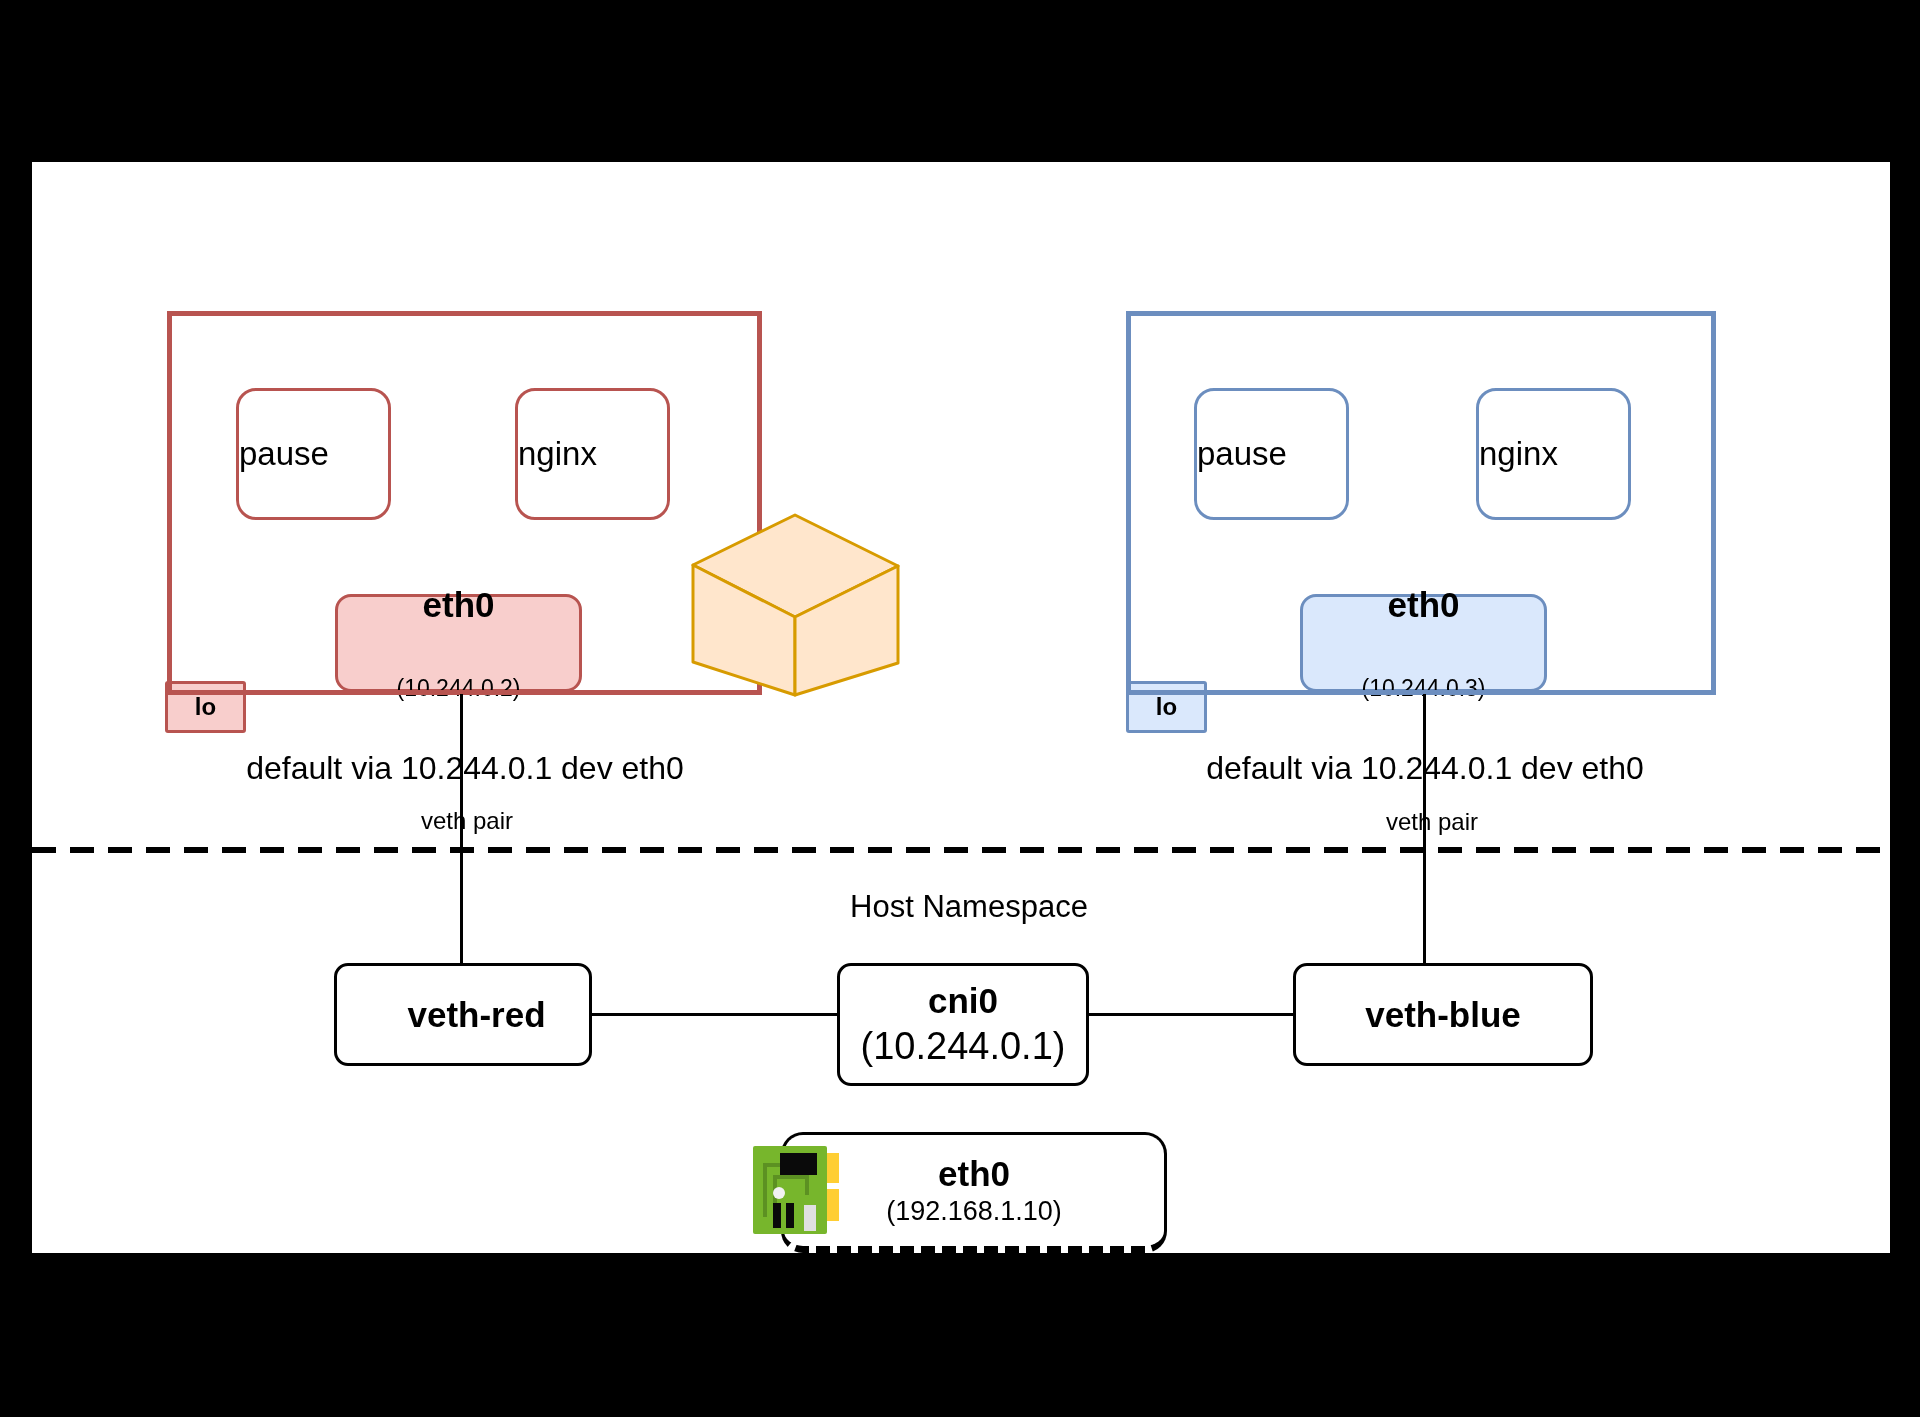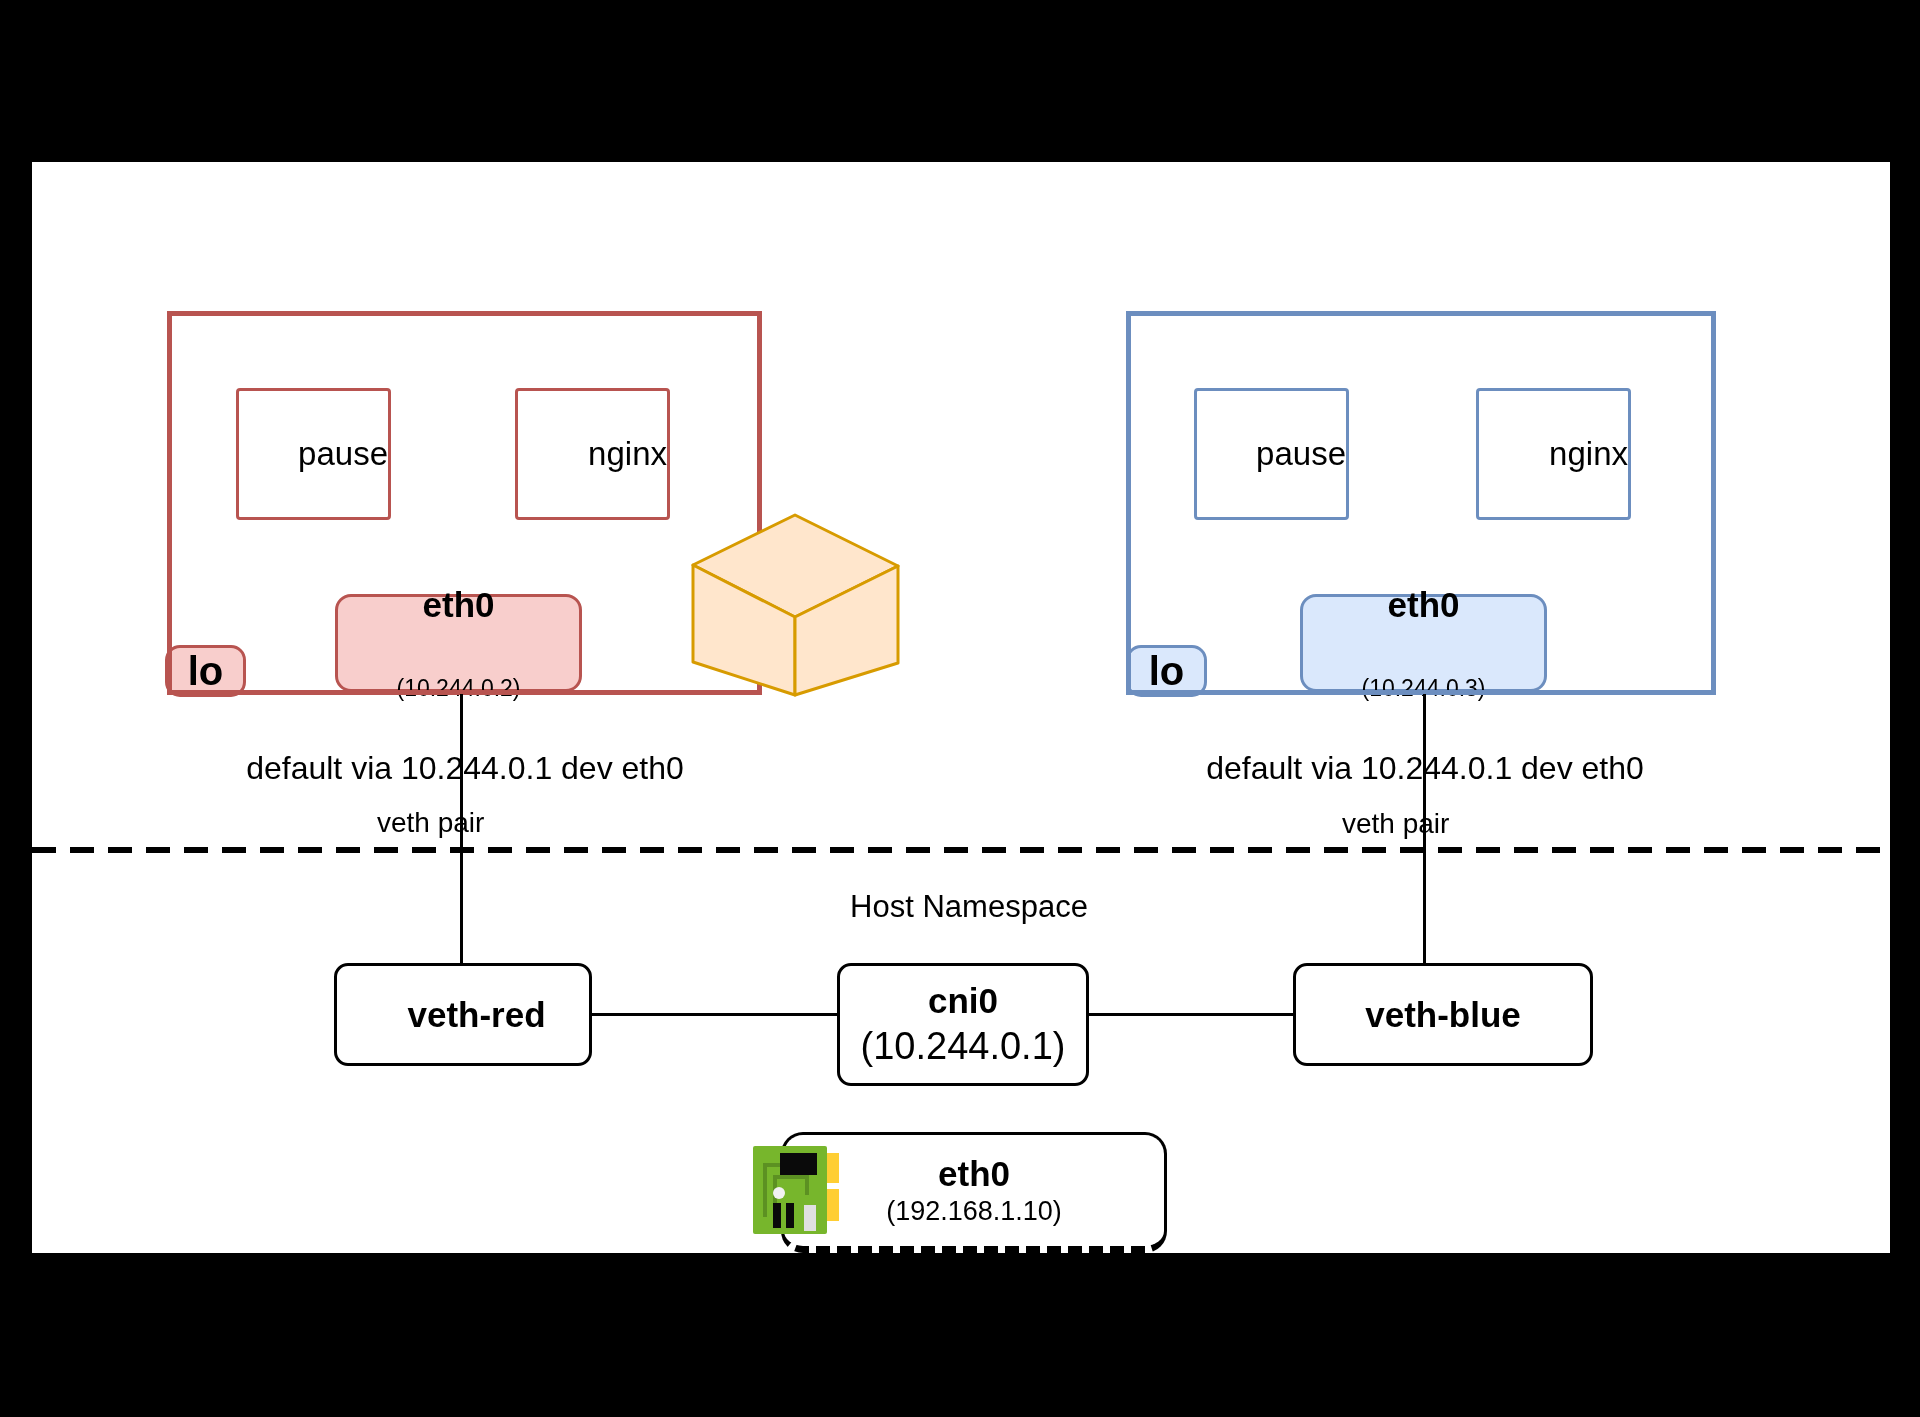--- a/index.html
+++ b/index.html
@@ -6,51 +6,51 @@
   #page{position:relative;width:1920px;height:1417px;background:var(--background,#000);
         font-family:"Liberation Sans","DejaVu Sans",sans-serif;color:#000;overflow:hidden;}
   .abs{position:absolute;box-sizing:border-box;}
   #canvas{left:32px;top:162px;width:1858px;height:1091px;background:var(--canvas,#fff);}
 
   
   .pod{border:5px solid;background:transparent;}
   #pod-red{left:167px;top:311px;width:595px;height:384px;border-color:var(--red-border,#B85450);}
   #pod-blue{left:1126px;top:311px;width:590px;height:384px;border-color:var(--blue-border,#6C8EBF);}
 
-  .cbox{border:3px solid;border-radius:4px;background:var(--canvas,#fff);
-        display:flex;align-items:center;justify-content:flex-end;font-size:33px;}
+  .cbox{border:3px solid;border-radius:20px;background:var(--canvas,#fff);
+        display:flex;align-items:center;justify-content:flex-start;font-size:33px;}
   .cbox.red{border-color:var(--red-border,#B85450);}
   .cbox.blue{border-color:var(--blue-border,#6C8EBF);}
   #pause-red{left:236px;top:388px;width:155px;height:132px;}
   #nginx-red{left:515px;top:388px;width:155px;height:132px;}
   #pause-blue{left:1194px;top:388px;width:155px;height:132px;}
   #nginx-blue{left:1476px;top:388px;width:155px;height:132px;}
 
   .iface{border:3px solid;border-radius:16px;display:flex;flex-direction:column;
          align-items:center;justify-content:center;line-height:1.25;}
   .iface .nm{font-weight:bold;font-size:35px;}
   .iface .ip{font-size:23px;margin-top:47px;}
   .iface.red{background:var(--red-fill,#F8CECC);border-color:var(--red-border,#B85450);}
   .iface.blue{background:var(--blue-fill,#DAE8FC);border-color:var(--blue-border,#6C8EBF);}
   #eth0-red{left:335px;top:594px;width:247px;height:98px;}
   #eth0-blue{left:1300px;top:594px;width:247px;height:98px;}
-  .lo{border:3px solid;border-radius:15px;display:flex;align-items:center;justify-content:center;
-      font-weight:bold;font-size:40px;}
+  .lo{border:3px solid;border-radius:3px;display:flex;align-items:center;justify-content:center;
+      font-weight:bold;font-size:24px;margin-top:36px;}
   #lo-red{left:165px;top:645px;width:81px;height:52px;background:var(--red-fill,#F8CECC);border-color:var(--red-border,#B85450);}
   #lo-blue{left:1126px;top:645px;width:81px;height:52px;background:var(--blue-fill,#DAE8FC);border-color:var(--blue-border,#6C8EBF);}
 
   
   #packet-cube{left:688px;top:510px;width:215px;height:190px;}
   #packet-text{left:678px;top:589px;width:240px;font-size:29px;line-height:38px;text-align:center;}
 
   
   .route{top:750px;width:600px;font-size:32px;text-align:center;}
   #route-red{left:165px;}
   #route-blue{left:1125px;}
-  .veth-label{top:807px;width:180px;font-size:28px;text-align:left;}
+  .veth-label{top:807px;width:180px;font-size:24px;text-align:center;}
   #veth-label-red{left:377px;}
   #veth-label-blue{left:1342px;top:808px;}
   #host-ns-label{left:819px;top:889px;width:300px;font-size:31px;text-align:center;}
 
   
   .vline{width:3px;background:var(--line,#000);}
   #vline-red{left:460px;top:694px;height:270px;}
   #vline-blue{left:1423px;top:694px;height:270px;}
   #ns-divider{left:32px;top:847px;width:1858px;height:6px;
      background:repeating-linear-gradient(90deg,var(--line,#000) 0 24px,transparent 24px 38px);}

